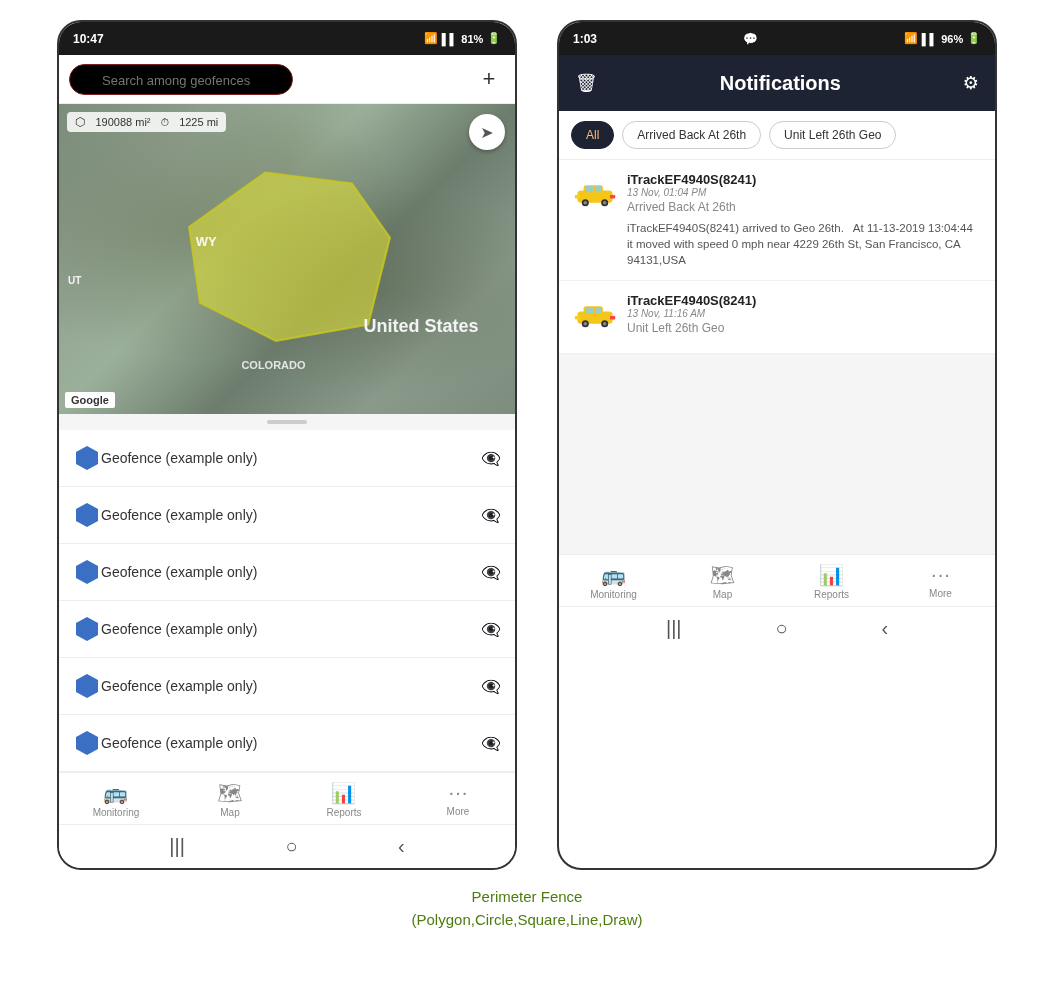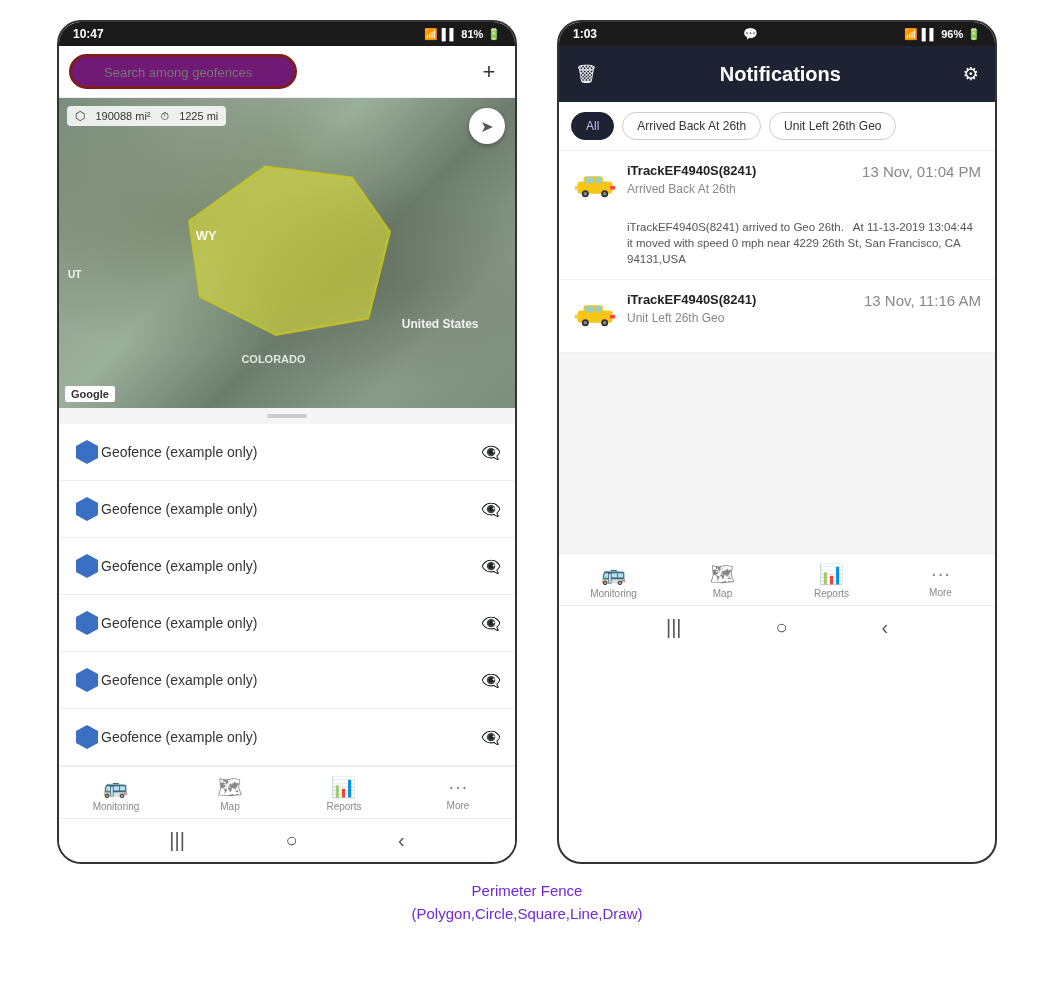--- a/index.html
+++ b/index.html
@@ -36,21 +36,21 @@
 
     .status-bar {
       background: #1a1a1a;
       color: #fff;
       display: flex;
       justify-content: space-between;
       align-items: center;
       padding: 4px 14px;
       font-size: 12px;
       font-weight: bold;
-      height: 24px;
+      height: 33px;
     }
 
     .status-bar .right-icons {
       display: flex;
       align-items: center;
       gap: 4px;
       font-size: 11px;
     }
 
     
@@ -58,26 +58,26 @@
       background: #fff;
       padding: 8px 10px;
       display: flex;
       align-items: center;
       gap: 8px;
       border-bottom: 1px solid #eee;
     }
 
     .search-input {
       flex: 1;
-      border: 3px solid #7f1d1d;
+      border: 1px solid #7f1d1d;
       border-radius: 20px;
       padding: 8px 14px 6px 32px;
       font-size: 13px;
       color: #999;
-      background: #701a75;
+      background: #000000;
       position: relative;
     }
 
     .search-wrapper {
       flex: 1;
       position: relative;
     }
 
     .search-wrapper .search-icon {
       position: absolute;
@@ -306,21 +306,21 @@
       border-radius: 20px;
       padding: 6px 14px;
       font-size: 12px;
       border: 1px solid #ccc;
       cursor: pointer;
       white-space: nowrap;
     }
 
     .filter-tab.active {
       background: #1e2333;
-      color: #c4b5fd;
+      color: #fdba74;
       border-color: #1e2333;
     }
 
     .filter-tab:not(.active) {
       background: #fff;
       color: #333;
     }
 
     
     .notif-list {
@@ -349,64 +349,66 @@
     }
 
     .notif-meta {
       flex: 1;
     }
 
     .notif-title-row {
       display: flex;
       justify-content: space-between;
       align-items: flex-start;
+      flex-direction: column;
     }
 
     .notif-device {
       font-size: 13px;
       font-weight: bold;
       color: #222;
     }
 
     .notif-time {
-      font-size: 15px;
+      font-size: 10px;
       color: #888;
+      font-style: italic;
     }
 
     .notif-event {
       font-size: 12px;
       color: #888;
       margin-top: 2px;
     }
 
     .notif-body {
       font-size: 11.5px;
       color: #555;
       line-height: 1.4;
-      margin-top: 12px;
+      margin-top: 4px;
       margin-left: 54px;
     }
 
     .notif-empty {
       height: 200px;
       background: #f5f5f5;
     }
 
     
     .captions {
       display: flex;
       width: 1054px;
       padding: 16px 30px 0 30px;
       justify-content: space-around;
     }
 
     .caption {
       text-align: center;
       font-size: 15px;
-      color: #6d28d9;
+      color: #4d7c0f;
       line-height: 1.5;
       width: 460px;
     }
   </style>
 </head>
 <body>
 
 <div class="main-container">
 
   <div class="phone">
@@ -442,21 +444,21 @@
           <span style="font-size:12px;">⬡</span>
           <span style="font-size:11px;">190088 mi²</span>
           <span style="font-size:11px;">⏱</span>
           <span style="font-size:11px;">1225 mi</span>
         </div>
 
         <div class="nav-btn">
           <span style="font-size:16px; color:#555;">➤</span>
         </div>
 
-        <span class="map-label" style="bottom:25%; right:8%; font-size:12px; color:rgba(255,255,255,0.9);">United States</span>
+        <span class="map-label" style="bottom:25%; right:8%; font-size:18px; color:rgba(255,255,255,0.9);">United States</span>
         <span class="map-label" style="bottom:14%; left:40%; font-size:11px; color:rgba(255,255,255,0.8);">COLORADO</span>
         <span class="map-label" style="top:55%; left:2%; font-size:10px;">UT</span>
 
         <div class="google-logo">Google</div>
       </div>
     </div>
 
     <div class="scroll-indicator">
       <div class="scroll-handle"></div>
     </div>

